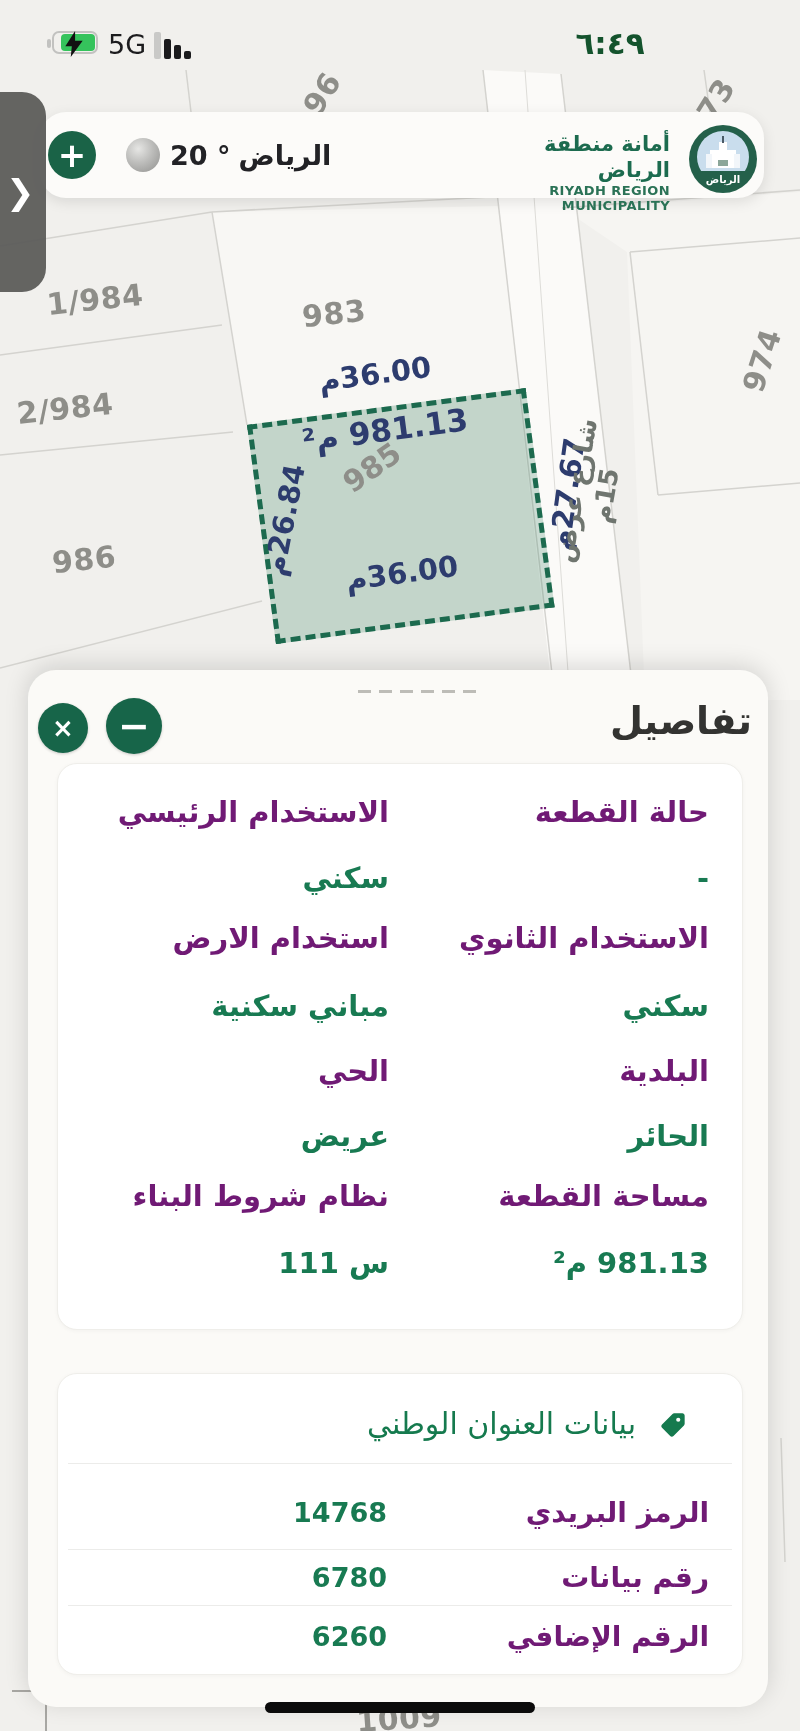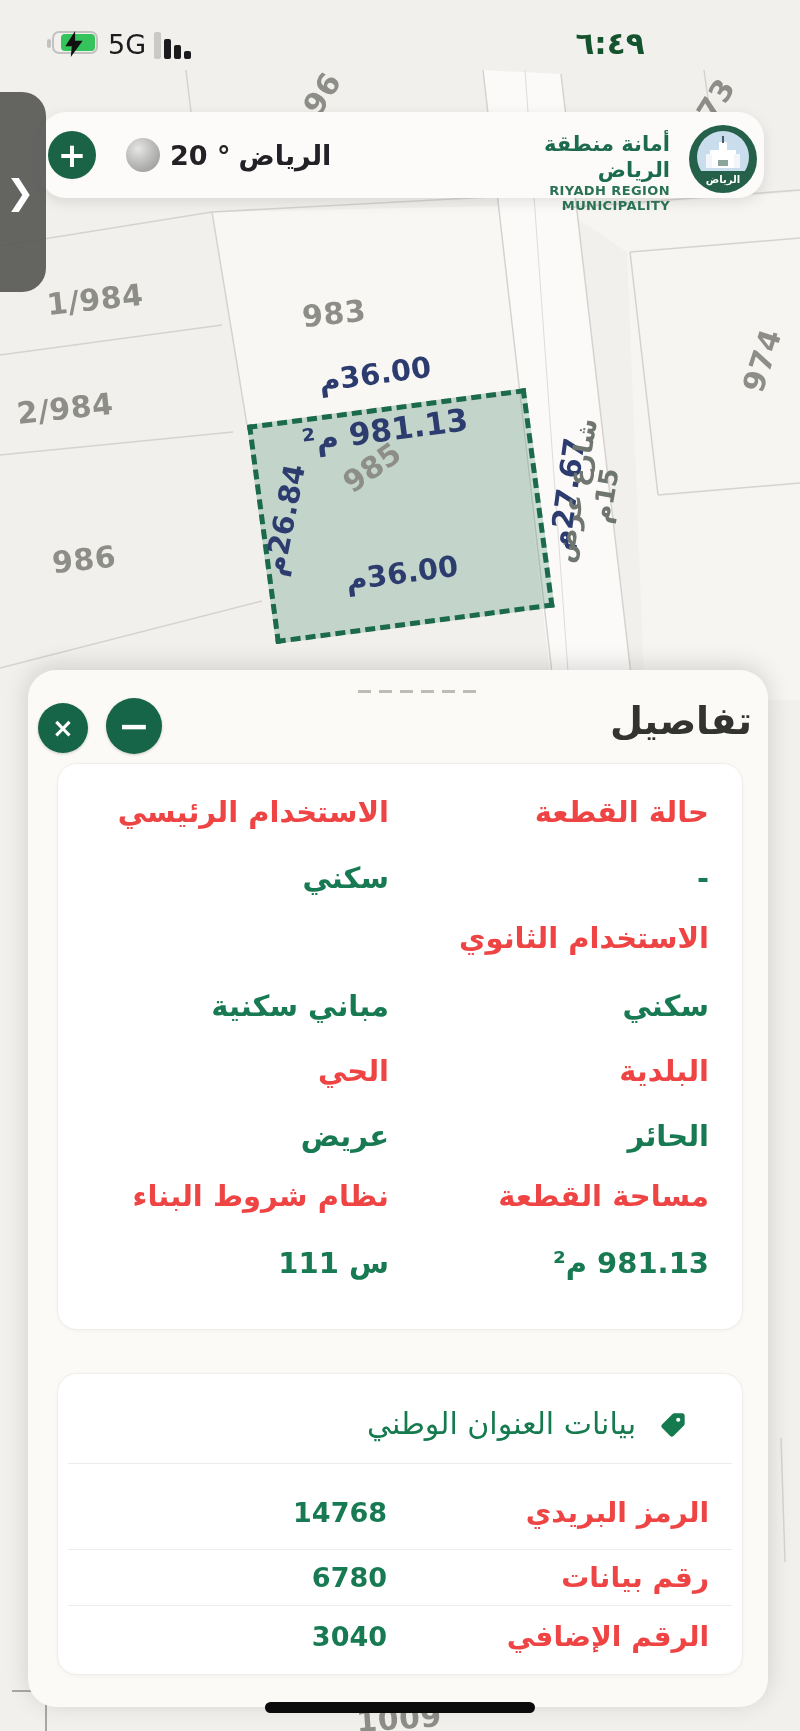--- a/index.html
+++ b/index.html
@@ -58,21 +58,21 @@
           background:repeating-linear-gradient(90deg,#bdbcb7 0 13px,transparent 13px 21px);}
   .sheet-title{position:absolute;right:16px;top:30px;font-size:38px;font-weight:600;color:#333331;line-height:42px;}
   .circbtn{position:absolute;border-radius:50%;background:#176549;color:#fff;display:flex;align-items:center;justify-content:center;
            font-weight:700;box-shadow:0 1px 3px rgba(0,0,0,.2);}
   .closebtn{left:10px;top:33px;width:50px;height:50px;font-size:26px;}
   .minbtn{left:78px;top:28px;width:56px;height:56px;font-size:38px;}
   .card{position:absolute;left:29px;width:686px;background:#ffffff;border:1px solid #efeeea;border-radius:20px;
         box-shadow:0 1px 4px rgba(0,0,0,.04);box-sizing:border-box;}
   .card1{top:93px;height:567px;}
   .card2{top:703px;height:302px;}
-  .fl{position:absolute;height:40px;line-height:40px;font-size:29px;font-weight:700;color:#ef4444;text-align:right;}
+  .fl{position:absolute;height:40px;line-height:40px;font-size:29px;font-weight:700;color:#701a75;text-align:right;}
   .fv{position:absolute;height:40px;line-height:40px;font-size:29px;font-weight:600;color:#187a52;text-align:right;}
   .colR{right:33px;}
   .colL{right:353px;}
   .divider{position:absolute;left:10px;right:10px;height:0;border-top:1.5px solid #ececea;}
   .na-title{position:absolute;right:106px;top:30px;font-size:30px;font-weight:400;color:#157a4e;line-height:40px;}
   .na-tag{position:absolute;right:55px;top:37px;}
   .narow-label{font-size:28px;text-align:center;}
   .narow-val{font-size:27px;right:355px;}
   .homebar{position:absolute;left:265px;top:1702px;width:270px;height:11px;border-radius:6px;background:#0b0b0b;z-index:40;}
 </style>
@@ -182,20 +182,21 @@
       <span>−</span>
     </div>
 
   <div class="card card1">
     <div class="fl colR" style="top:28px">حالة القطعة</div>
     <div class="fl colL" style="top:28px">الاستخدام الرئيسي</div>
     <div class="fv colR" style="top:94px">-</div>
     <div class="fv colL" style="top:94px">سكني</div>
 
     <div class="fl colR" style="top:154px">الاستخدام الثانوي</div>
+    <div class="fl colL" style="top:154px">استخدام الارض</div>
     <div class="fv colR" style="top:222px">سكني</div>
     <div class="fv colL" style="top:222px">مباني سكنية</div>
 
     <div class="fl colR" style="top:287px">البلدية</div>
     <div class="fl colL" style="top:287px">الحي</div>
     <div class="fv colR" style="top:352px">الحائر</div>
     <div class="fv colL" style="top:352px">عريض</div>
 
     <div class="fl colR" style="top:412px">مساحة القطعة</div>
     <div class="fl colL" style="top:412px">نظام شروط البناء</div>
@@ -213,17 +214,17 @@
 
     <div class="fl colR narow-label" style="top:119px">الرمز البريدي</div>
     <div class="fv narow-val" style="top:119px">14768</div>
     <div class="divider" style="top:175px"></div>
 
     <div class="fl colR narow-label" style="top:184px">رقم بيانات</div>
     <div class="fv narow-val" style="top:184px">6780</div>
     <div class="divider" style="top:231px"></div>
 
     <div class="fl colR narow-label" style="top:243px">الرقم الإضافي</div>
-    <div class="fv narow-val" style="top:243px">3040</div>
+    <div class="fv narow-val" style="top:243px">6260</div>
   </div>
 </div>
 
 <div class="homebar"></div>
 
 </body></html>

